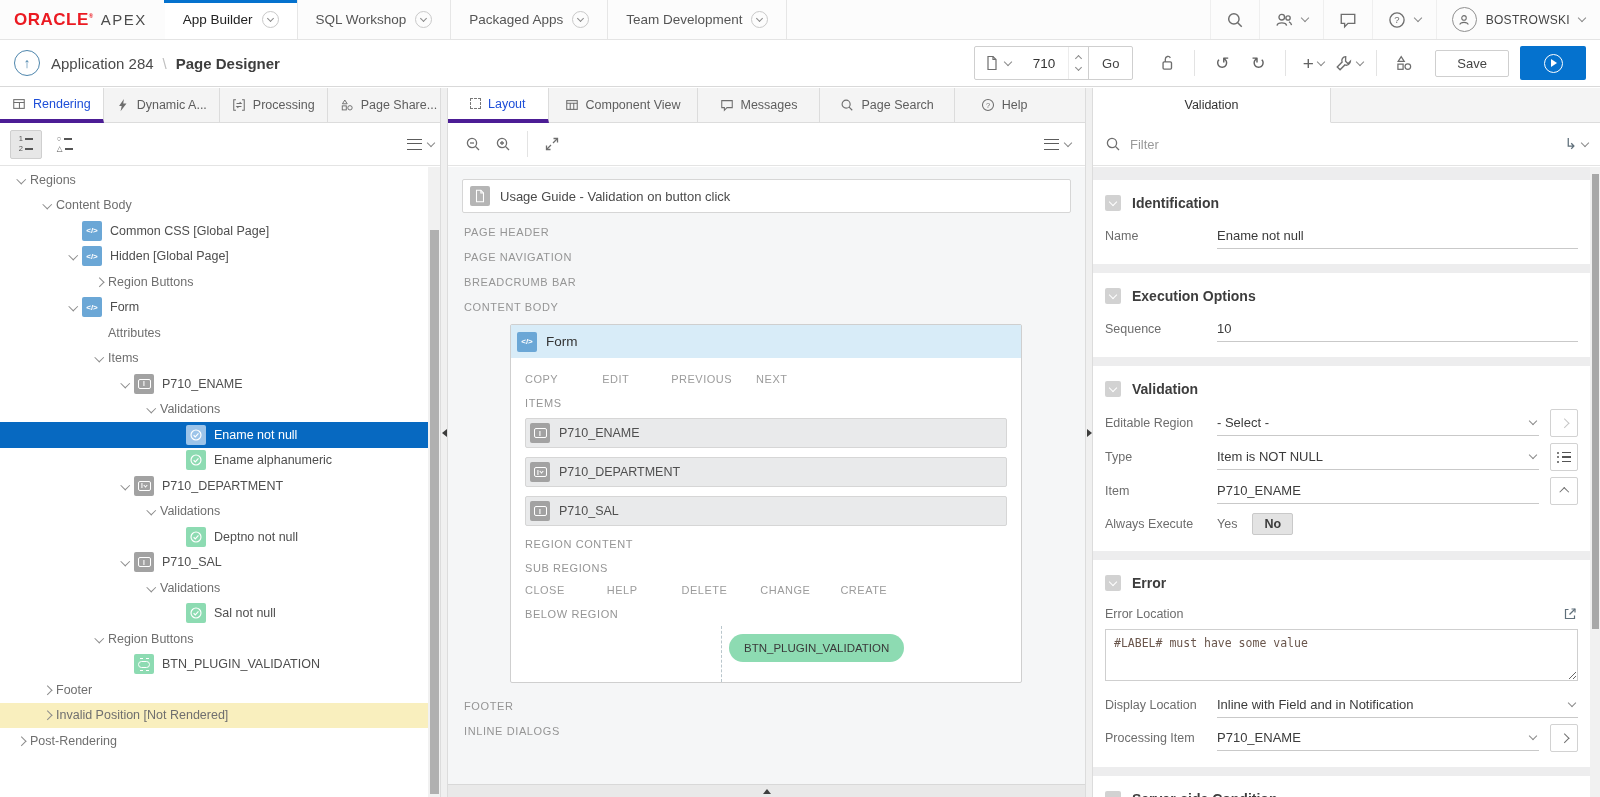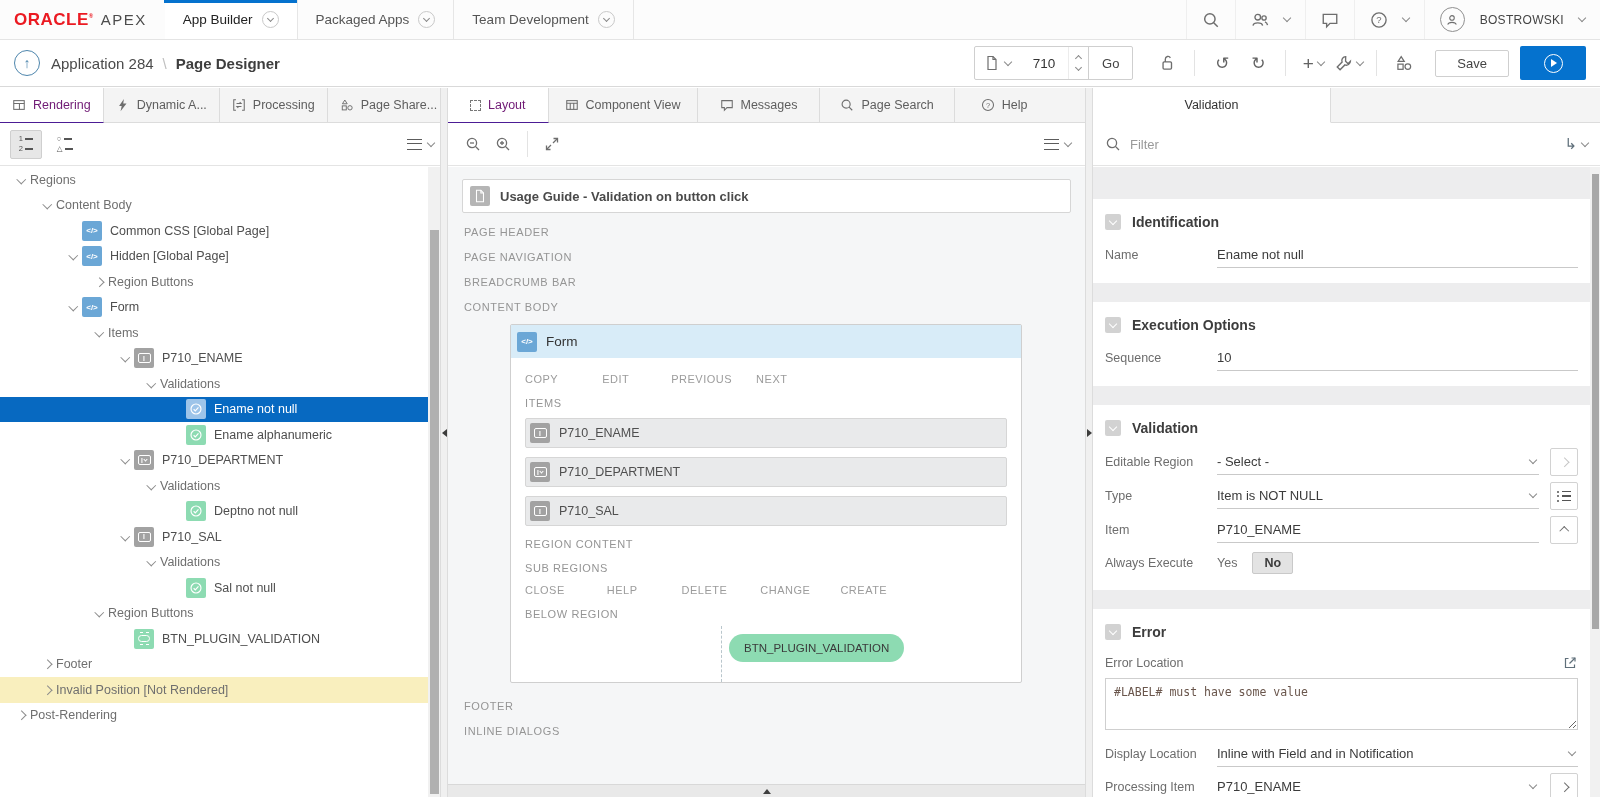--- a/index.html
+++ b/index.html
@@ -23,21 +23,21 @@
   .hdr { height:40px; display:flex; align-items:stretch; background:#fcfcfc; border-bottom:1px solid #e4e4e4; }
   .logo { display:flex; align-items:center; padding:0 18px 0 14px; gap:7px; }
   .olg { color:#eb1a22; font-weight:700; font-size:17px; letter-spacing:.5px; }
   .olg sup { font-size:6px; }
   .apx { color:#4c4c4c; font-size:15px; letter-spacing:1.5px; }
   .htab { display:flex; align-items:center; gap:9px; padding:0 18px; border-right:1px solid #e6e6e6; font-size:13.5px; color:#555; position:relative; cursor:pointer; }
   .htab:first-of-type { border-left:1px solid #e6e6e6; }
   .htab.on { background:#fff; color:#222; }
   .htab.on::before { content:""; position:absolute; top:0; left:-1px; right:0; height:3px; background:#0572ce; }
   .hspace { flex:1; }
-  .hico { display:flex; align-items:center; gap:15px; padding:0 15px; border-left:1px solid #efefef; cursor:pointer; color:#666; }
+  .hico { display:flex; align-items:center; gap:9px; padding:0 15px; border-left:1px solid #efefef; cursor:pointer; color:#666; }
   .ava { width:25px; height:25px; border-radius:50%; border:1.4px solid #909090; display:flex; align-items:center; justify-content:center; color:#909090; }
   .uname { font-size:12px; color:#444; letter-spacing:.3px; }
 
   
   .tb { height:47px; display:flex; align-items:center; padding:0 14px; background:#fff; border-bottom:1px solid #d9d9d9; }
   .upcirc { width:26px; height:26px; border-radius:50%; border:1.5px solid #4e86ad; color:#4e86ad; display:flex; align-items:center; justify-content:center; font-size:14px; margin-right:11px; cursor:pointer; }
   .bc { font-size:15px; color:#4a4a4a; }
   .bc-sep { color:#c0c0c0; margin:0 9px; }
   .bc-page { font-weight:700; color:#3e3e3e; }
   .tspace { flex:1; }
@@ -60,21 +60,21 @@
   .lpane { position:absolute; left:0; top:0; bottom:0; width:448px; background:#fff; }
   .cpane { position:absolute; left:448px; top:0; bottom:0; width:637px; background:#fff; }
   .rpane { position:absolute; left:1093px; right:0; top:0; bottom:0; background:#fff; }
   .vsplit { position:absolute; top:0; bottom:0; width:8px; background:#f0f0f0; border-left:1px solid #dcdcdc; border-right:1px solid #dcdcdc; cursor:col-resize; }
   .tri-l { position:absolute; top:341px; left:1px; width:0; height:0; border-top:4.5px solid transparent; border-bottom:4.5px solid transparent; border-right:5px solid #3c3c3c; }
   .tri-r { position:absolute; top:341px; left:1px; width:0; height:0; border-top:4.5px solid transparent; border-bottom:4.5px solid transparent; border-left:5px solid #3c3c3c; }
 
   
   .ptabs { height:35px; display:flex; background:#f4f4f4; border-bottom:1px solid #dcdcdc; }
   .ptab { display:flex; align-items:center; gap:7px; padding:0 12px; font-size:12.5px; color:#5e5e5e; border-right:1px solid #dcdcdc; cursor:pointer; white-space:nowrap; }
-  .ptab.on { background:#fff; color:#701a75; border-bottom:1px solid #4c1d95; margin-bottom:-1px; }
+  .ptab.on { background:#fff; color:#1d4ed8; border-bottom:4px solid #4c1d95; margin-bottom:-1px; }
   .dashbox { width:11px; height:11px; border:1.2px dashed #777; }
 
   
   .ptb { height:43px; display:flex; align-items:center; padding:0 10px; background:#fff; border-bottom:1px solid #e4e4e4; }
   .ltbtn { width:32px; height:29px; border:1px solid transparent; border-radius:2px; display:flex; align-items:center; justify-content:center; margin-right:7px; cursor:pointer; color:#555; }
   .ltbtn.on { background:#e7e7e7; border-color:#cfcfcf; }
   .mini2 { display:flex; flex-direction:column; gap:2.5px; }
   .mini2 .r { display:flex; align-items:center; gap:2.5px; font-size:7.5px; color:#555; line-height:1; }
   .mini2 .b { width:8px; height:1.6px; background:#555; }
   .menubtn { margin-left:auto; display:flex; align-items:center; gap:6px; color:#555; cursor:pointer; padding:0 4px; }
@@ -100,21 +100,21 @@
   .gpillmini::before { content:""; position:absolute; top:-4px; left:1px; width:9px; border-top:1px dashed #fff; }
   .gpillmini::after { content:""; position:absolute; bottom:-4px; left:1px; width:9px; border-top:1px dashed #fff; }
   .trow.selrow { background:#0769c1; color:#fff; }
   .trow.selrow .ticon.chk { background:#9dc4e9; }
   .trow.hlrow { background:#f9efbe; }
   .lscroll { position:absolute; top:79px; right:8px; width:12px; bottom:0; background:#f1f1f1; }
   .lthumb { position:absolute; left:1.5px; right:1.5px; top:63px; bottom:3px; background:#b0b0b0; }
 
   
   .canvas { position:absolute; top:79px; left:0; right:0; bottom:13px; background:#f5f6f7; overflow:hidden; padding:12px 14px; }
-  .ug { height:34px; background:#fff; border:1px solid #d6d6d6; border-radius:2px; display:flex; align-items:center; gap:10px; padding:0 7px;font-weight:bold; }
+  .ug { height:34px; background:#fff; border:1px solid #d6d6d6; border-radius:2px; display:flex; align-items:center; gap:10px; padding:0 7px; }
   .dicon { width:20px; height:20px; background:#b5b5b5; border-radius:2px; color:#fff; display:flex; align-items:center; justify-content:center; }
   .ug-label { font-size:13px; color:#4a4a4a; }
   .slotlab { font-size:11px; color:#959595; letter-spacing:.6px; margin:13px 2px 0; }
   .fbox { width:512px; margin:11px 0 0 48px; background:#fff; border:1px solid #cfcfcf; border-radius:2px; }
   .fbox-h { height:33px; background:#d8ecf8; display:flex; align-items:center; gap:9px; padding:0 6px; cursor:pointer; }
   .fbox-h .ttl { font-size:13.5px; color:#333; }
   .fbody { padding:11px 14px 0; }
   .acts { display:flex; font-size:11px; color:#9c9c9c; letter-spacing:.5px; margin:4px 0 2px; }
   .acts span { margin-right:38px; cursor:pointer; }
   .inlab { font-size:11px; color:#959595; letter-spacing:.6px; margin:12px 0 9px; }
@@ -128,21 +128,21 @@
   .triu { width:0; height:0; border-left:4.5px solid transparent; border-right:4.5px solid transparent; border-bottom:5.5px solid #3f3f3f; }
 
   
   .rtabs { height:35px; display:flex; background:#f4f4f4; border-bottom:1px solid #dcdcdc; }
   .rtab { width:238px; background:#fff; border-right:1px solid #dcdcdc; display:flex; align-items:center; justify-content:center; font-size:12.5px; color:#333; margin-bottom:-1px; border-bottom:1px solid #fff; cursor:pointer; }
   .filterrow { height:43px; display:flex; align-items:center; background:#fff; border-bottom:1px solid #e4e4e4; padding:0 12px; }
   .filterrow input { border:none; outline:none; flex:1; margin-left:9px; font-size:13px; color:#444; font-family:"Liberation Sans",sans-serif; }
   .filterrow input::placeholder { color:#9a9a9a; }
   .goicon { font-size:15px; color:#5f6f7a; margin-right:5px; }
   .rbody { position:absolute; top:79px; left:0; right:10px; bottom:0; background:#ededee; overflow:hidden; padding-top:13px; }
-  .card { background:#fff; margin-bottom:9px; padding:4px 0 12px;margin-top:19px; }
+  .card { background:#fff; margin-bottom:9px; padding:4px 0 12px; }
   .card-h { padding:11px 12px 9px; display:flex; gap:11px; align-items:center; font-weight:700; font-size:14px; color:#3d3d3d; }
   .cbox { width:16px; height:16px; background:#d2d2d2; border-radius:2px; display:flex; align-items:center; justify-content:center; cursor:pointer; }
   .cbox::before { content:""; width:5px; height:5px; border-right:1.6px solid #fff; border-bottom:1.6px solid #fff; transform:rotate(45deg); margin-top:-2px; }
   .frow { display:flex; align-items:center; padding:3px 12px; min-height:31px; }
   .flab { width:112px; min-width:112px; font-size:12.5px; color:#6d6d6d; }
   .fund { flex:1; border-bottom:1px solid #c9c9c9; height:26px; display:flex; align-items:center; justify-content:space-between; font-size:13px; color:#3b3b3b; cursor:pointer; }
   .fund .chevd { margin-right:3px; }
   .sbtn { width:28px; height:28px; min-width:28px; margin-left:11px; border:1px solid #d2d2d2; border-radius:2px; background:#fff; display:flex; align-items:center; justify-content:center; color:#6e6e6e; cursor:pointer; }
   .sbtn .chevr, .sbtn .chevu { width:6.5px; height:6.5px; border-color:#6e6e6e; }
   .sbtn.dis .chevr { border-color:#c6c6c6; }
@@ -281,20 +281,26 @@
       <span class="olg"><span>ORACLE</span><sup>®</sup></span>
       <span class="apx">APEX</span>
     </div>
     <div class="htab on">
       <span>App Builder</span>
       <span class="circhev">
           <span class="chevd"></span>
         </span>
     </div>
     <div class="htab">
+      <span>SQL Workshop</span>
+      <span class="circhev">
+          <span class="chevd"></span>
+        </span>
+    </div>
+    <div class="htab">
       <span>Packaged Apps</span>
       <span class="circhev">
           <span class="chevd"></span>
         </span>
     </div>
     <div class="htab">
       <span>Team Development</span>
       <span class="circhev">
           <span class="chevd"></span>
         </span>
@@ -474,20 +480,24 @@
             <span class="tlabel">Hidden [Global Page]</span>
           </div>
         <div class="trow grp l3">
             <span class="tg c"></span>
             <span class="tlabel">Region Buttons</span>
           </div>
         <div class="trow l2">
             <span class="tg e"></span>
             <span class="ticon code">&lt;/&gt;</span>
             <span class="tlabel">Form</span>
+          </div>
+        <div class="trow grp l3">
+            <span class="tg"></span>
+            <span class="tlabel">Attributes</span>
           </div>
         <div class="trow grp l3">
             <span class="tg e"></span>
             <span class="tlabel">Items</span>
           </div>
         <div class="trow l4">
             <span class="tg e"></span>
             <span class="ticon tf">
               <span class="ibox">I</span>
             </span>

